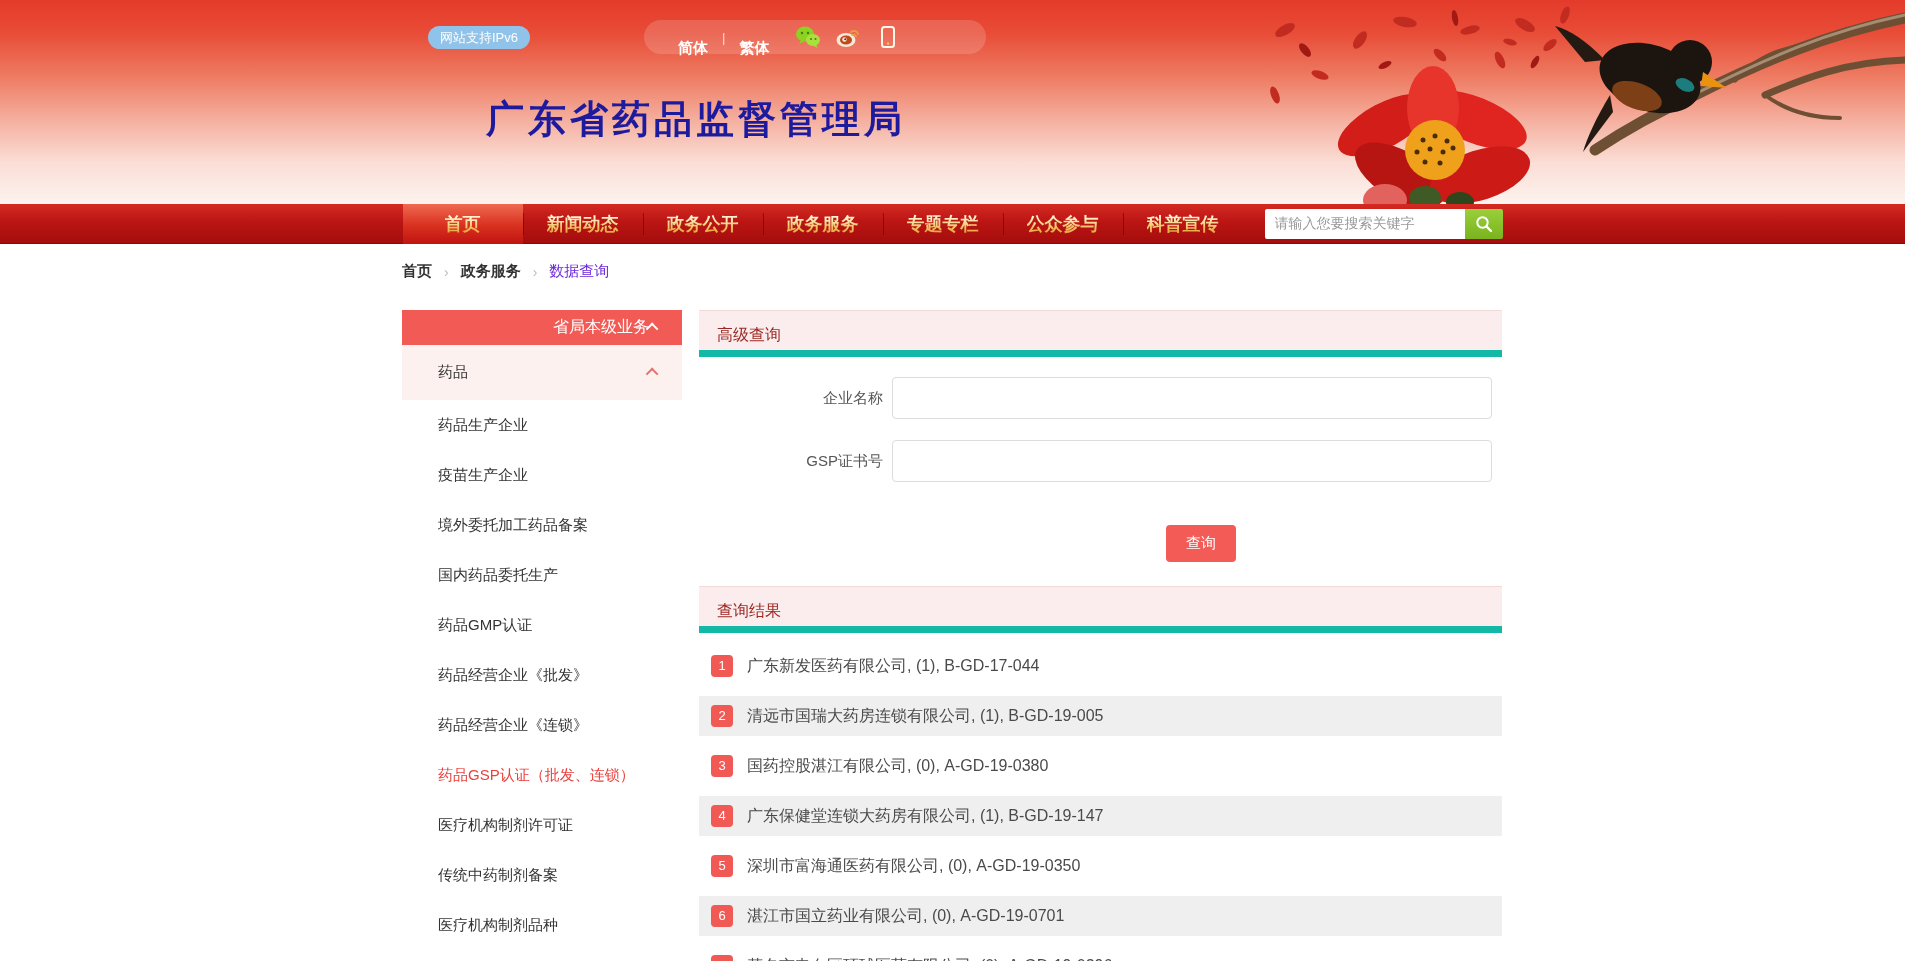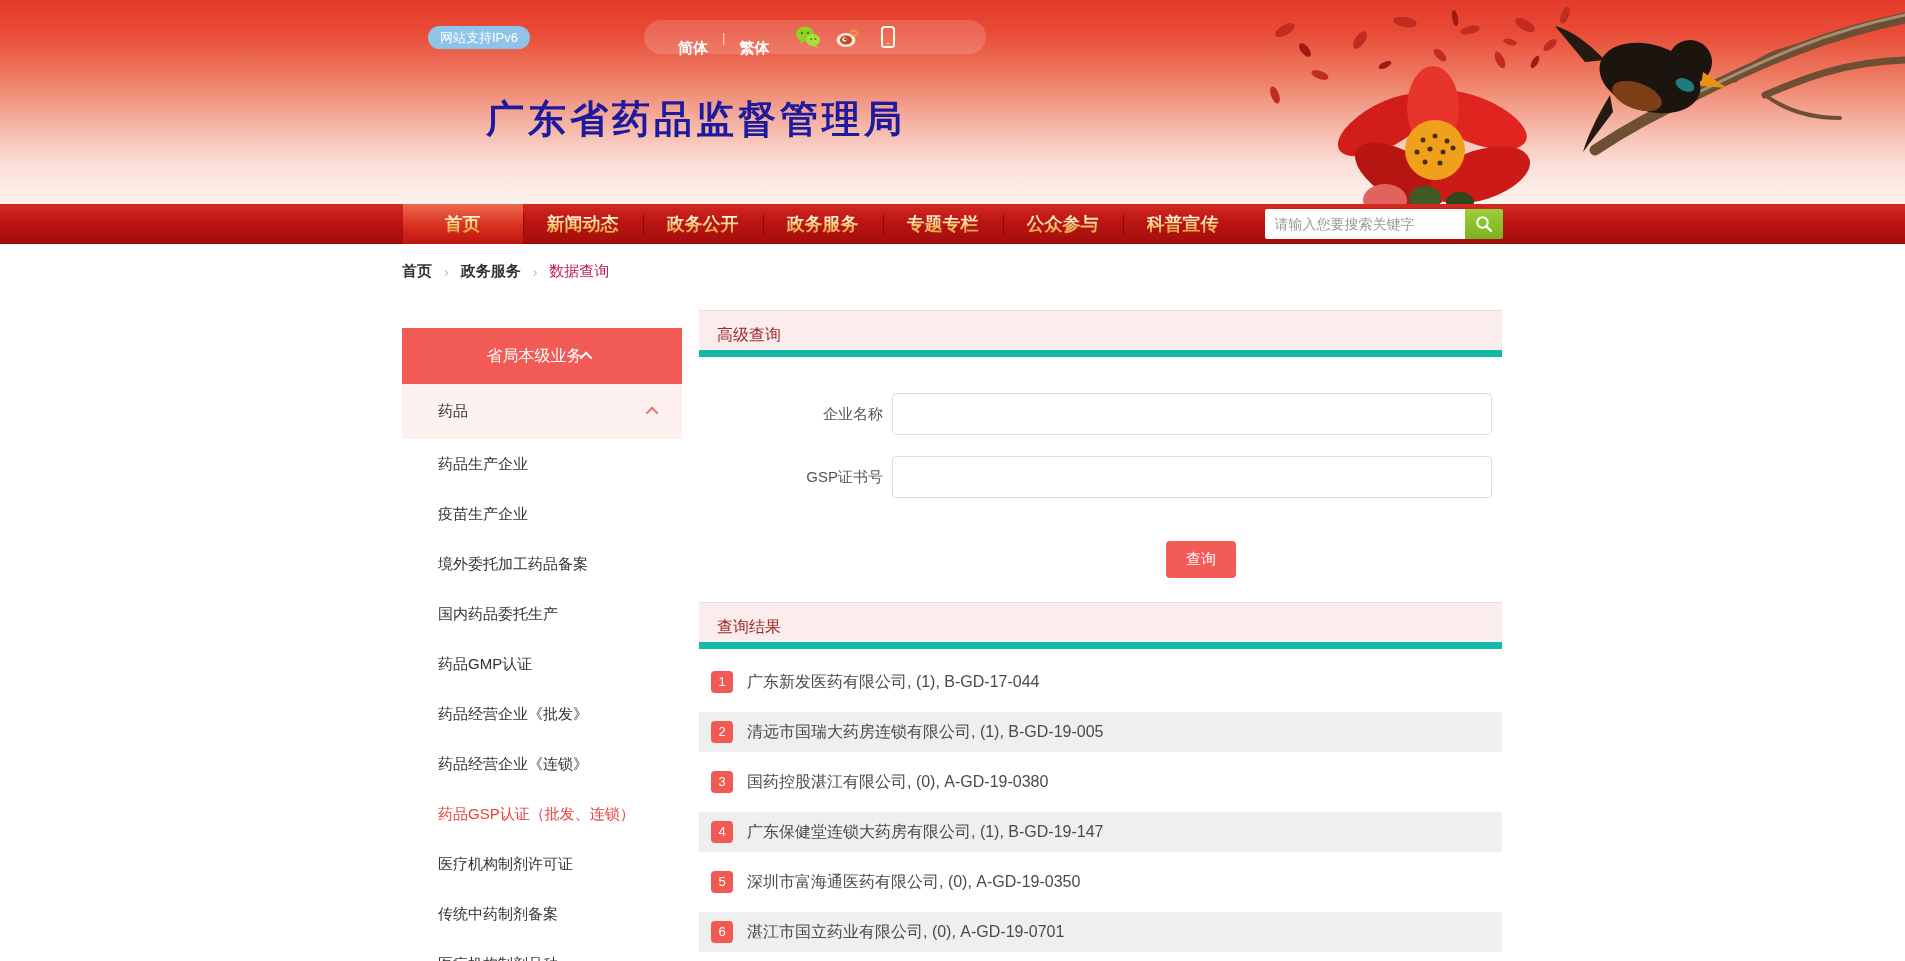--- a/index.html
+++ b/index.html
@@ -49,58 +49,58 @@
     content:""; position:absolute; left:0; top:9px; width:1px; height:22px; background:rgba(80,0,0,0.5);
   }
   .nav-item.active { background:linear-gradient(180deg,#ef6a50 0%,#d8301f 55%,#c01411 100%); }
   .nav-item .lbl {
     background:linear-gradient(180deg,#fff3d2 15%,#f6cf7c 55%,#eca83f 90%);
     -webkit-background-clip:text; background-clip:text; color:transparent;
   }
   .nav-search { position:absolute; right:0; top:5px; width:238px; height:30px; display:flex; }
   .nav-search input {
     flex:1; min-width:0; border:none; outline:none; padding:0 10px; font-size:14px; color:#333;
-    border-radius:2px 0 0 2px; font-family:Liberation Sans, sans-serif;
+    border-radius:2px 0 0 2px; font-family:Liberation Mono, monospace;
   }
   .nav-search input::placeholder { color:#9a9a9a; }
   .nav-search button {
     width:38px; border:none; cursor:pointer; border-radius:0 2px 2px 0;
     background:linear-gradient(180deg,#9ad03a 0%,#7ab31e 100%);
     display:flex; align-items:center; justify-content:center;
   }
 
   
   .breadcrumb { position:absolute; left:402px; top:262px; font-size:15px; display:flex; align-items:center; }
   .crumb { color:#333; font-weight:bold; cursor:pointer; }
   .crumb-sep { color:#bcbcbc; margin:0 12px; font-size:14px; }
-  .crumb-current { color:#be185d; font-weight:normal;text-align:right; }
+  .crumb-current { color:#6d28d9; font-weight:normal;text-align:right; }
 
   
   .sidebar { position:absolute; left:402px; top:310px; width:280px; }
   .side-head {
-    height:56px; background:#f15a55; color:#fff; font-size:16px;
-    display:flex; align-items:center; justify-content:center; padding:0 24px 0 18px; cursor:pointer;margin-top:18px;
+    height:35px; background:#f15a55; color:#fff; font-size:16px;
+    display:flex; align-items:center; justify-content:flex-end; padding:0 24px 0 18px; cursor:pointer;
   }
   .side-group {
     height:55px; background:#fdf1ef; color:#333; font-size:15px;
     display:flex; align-items:center; justify-content:space-between; padding:0 24px 0 36px; cursor:pointer;
   }
   .chev-up { width:9px; height:9px; border-left:2px solid currentColor; border-top:2px solid currentColor; transform:rotate(45deg) translateY(2px); }
   .side-group .chev-up { color:#e2726d; }
   .side-head .chev-up { color:#ffffff; }
   .side-item { height:50px; line-height:50px; padding-left:36px; font-size:15px; color:#333; cursor:pointer; background:#fff; white-space:nowrap; }
   .side-item.active { color:#e8403c; }
 
   
   .main-col { position:absolute; left:699px; top:310px; width:803px; }
   .sec-head {
     height:47px; line-height:47px; background:#fbeded; border-top:1px solid #f3d9d7;
     border-bottom:7px solid #14b8a6; color:#9c2823; font-size:16px; padding-left:18px;
   }
-  .query-form { padding-top:36px; }
+  .query-form { padding-top:20px; }
   .form-row { display:flex; align-items:center; margin-bottom:21px; }
   .form-label { width:193px; text-align:right; padding-right:9px; font-size:15px; color:#555; }
   .form-input {
     width:600px; height:42px; border:1px solid #dcdcdc; border-radius:4px;
     padding:0 12px; font-size:15px; color:#333; outline:none; font-family:inherit;
   }
   .form-actions { width:600px; margin-left:202px; text-align:center; padding:22px 0 24px; }
   .query-btn {
     width:70px; height:37px; background:#f25b56; color:#fff; font-size:15px;
     border:none; border-radius:4px; cursor:pointer; font-family:inherit;text-align:center;

